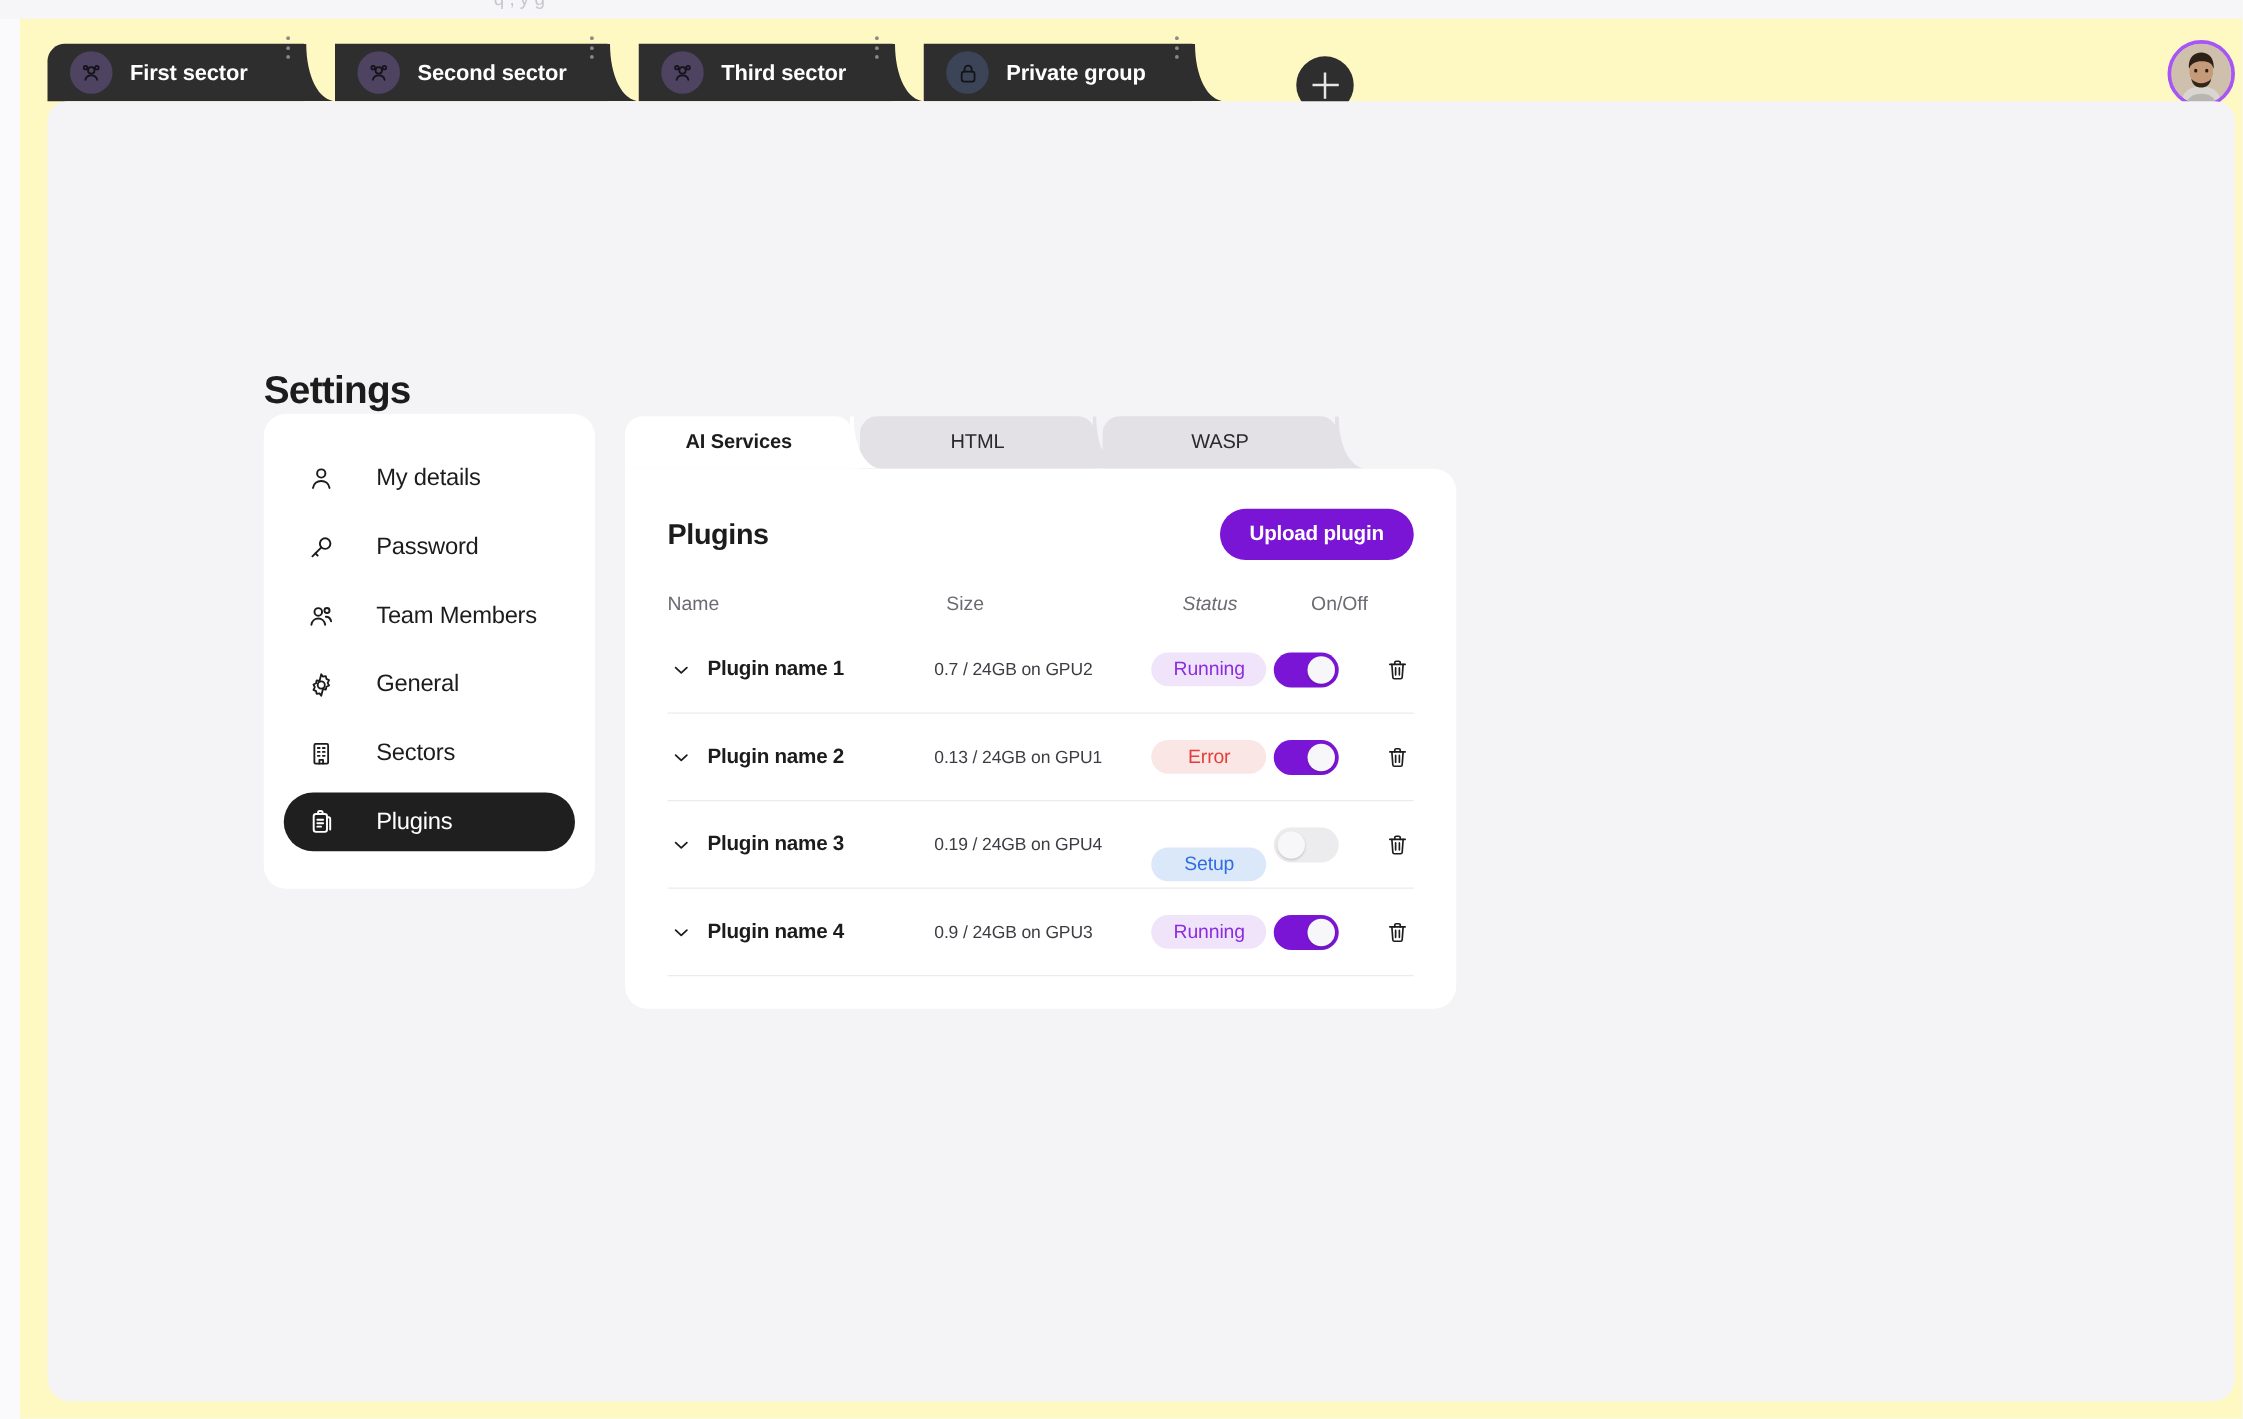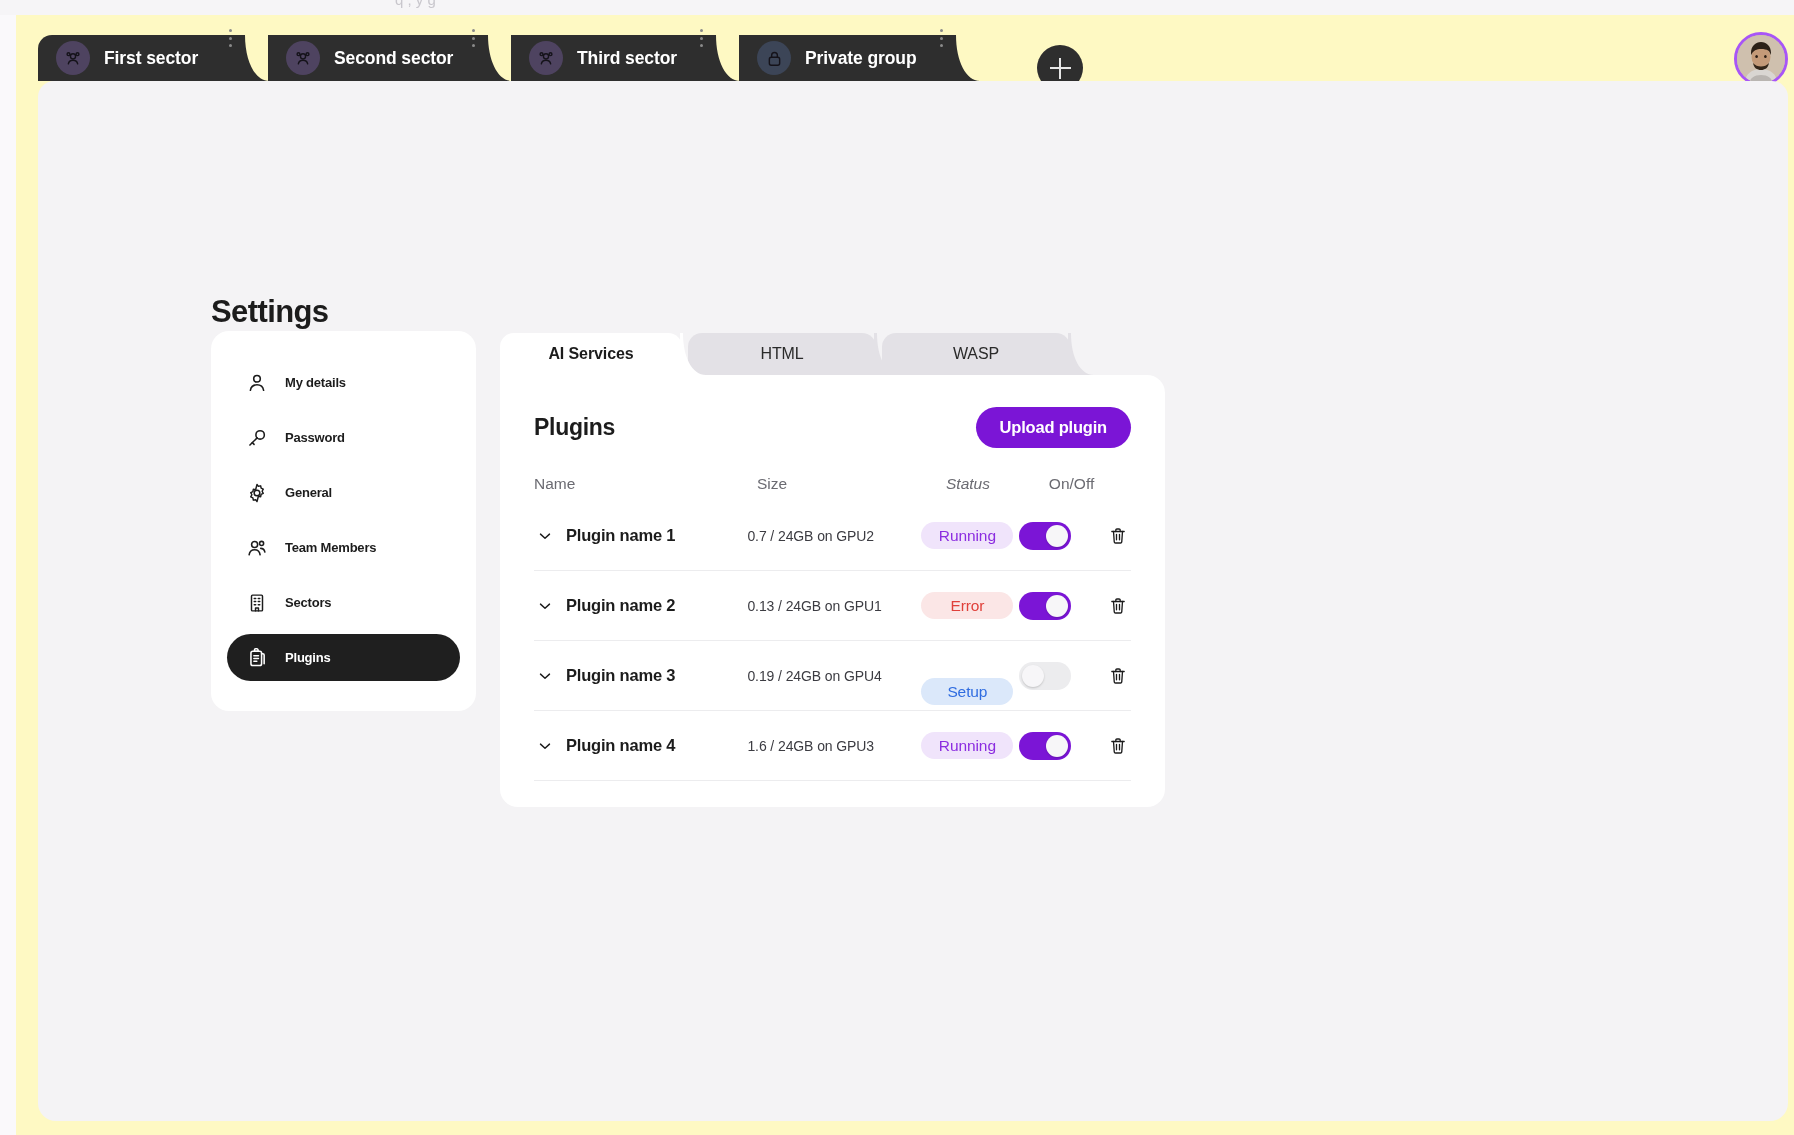--- a/index.html
+++ b/index.html
@@ -177,23 +177,23 @@
   .navitem:last-child { margin-bottom: 0; }
   .navitem.active { background: #1f1f1f; }
   .navitem .nicon {
     width: 24px; height: 24px;
     flex: 0 0 auto;
     display: flex;
     align-items: center;
     justify-content: center;
   }
   .navitem .nlabel {
-    margin-left: 16px;
-    font-size: 13px;
-    font-weight: bold;
+    margin-left: 32px;
+    font-size: 19px;
+    font-weight: normal;
     color: #1c1c1c;
     letter-spacing: -0.2px;
   }
   .navitem.active .nlabel { color: #ffffff; }
 
   
   .panelwrap {
     position: absolute;
     left: 462px; top: 252px;
     width: 665px;
@@ -479,37 +479,37 @@
                 <svg width="22" height="22" viewBox="0 0 24 24" fill="none" stroke="currentColor" stroke-width="1.7" stroke-linecap="round" stroke-linejoin="round">
                   <circle cx="15.4" cy="8.6" r="4.6"></circle>
                   <path d="M12.1 11.9 4.3 19.7"></path>
                   <path d="m6.9 17.1 1.9 1.9"></path>
                 </svg>
               </span>
               <span class="nlabel">Password</span>
             </div>
             <div class="navitem">
               <span class="nicon" style="color:#1c1c1c">
-                <svg width="22" height="22" viewBox="0 0 24 24" fill="none" stroke="currentColor" stroke-width="1.6" stroke-linecap="round" stroke-linejoin="round">
-                  <circle cx="12" cy="12" r="3.1"></circle>
-                  <path d="M12 2.6l1.5 2.1 2.5-.5.5 2.5 2.3 1.1-1.2 2.3 1.2 2.3-2.3 1.1-.5 2.5-2.5-.5L12 21.4l-1.5-2.1-2.5.5-.5-2.5-2.3-1.1 1.2-2.3-1.2-2.3 2.3-1.1.5-2.5 2.5.5z"></path>
-                </svg>
-              </span>
-              <span class="nlabel">General</span>
-            </div>
-            <div class="navitem">
-              <span class="nicon" style="color:#1c1c1c">
                 <svg width="22" height="22" viewBox="0 0 24 24" fill="none" stroke="currentColor" stroke-width="1.7" stroke-linecap="round" stroke-linejoin="round">
                   <circle cx="9.4" cy="8.2" r="3.3"></circle>
                   <path d="M3.4 19.4c.5-3.4 3.1-5.4 6-5.4s5.5 2 6 5.4"></path>
                   <circle cx="17" cy="7" r="2.2"></circle>
                   <path d="M16 12.4c2.4 0 4.1 1.5 4.6 4"></path>
                 </svg>
               </span>
               <span class="nlabel">Team Members</span>
+            </div>
+            <div class="navitem">
+              <span class="nicon" style="color:#1c1c1c">
+                <svg width="22" height="22" viewBox="0 0 24 24" fill="none" stroke="currentColor" stroke-width="1.6" stroke-linecap="round" stroke-linejoin="round">
+                  <circle cx="12" cy="12" r="3.1"></circle>
+                  <path d="M12 2.6l1.5 2.1 2.5-.5.5 2.5 2.3 1.1-1.2 2.3 1.2 2.3-2.3 1.1-.5 2.5-2.5-.5L12 21.4l-1.5-2.1-2.5.5-.5-2.5-2.3-1.1 1.2-2.3-1.2-2.3 2.3-1.1.5-2.5 2.5.5z"></path>
+                </svg>
+              </span>
+              <span class="nlabel">General</span>
             </div>
             <div class="navitem">
               <span class="nicon" style="color:#1c1c1c">
                 <svg width="22" height="22" viewBox="0 0 24 24" fill="none" stroke="currentColor" stroke-width="1.6" stroke-linecap="round" stroke-linejoin="round">
                   <rect x="6" y="3.4" width="12" height="17.2" rx="1.1"></rect>
                   <path d="M9 7h1.6M13.4 7H15M9 10.4h1.6M13.4 10.4H15M9 13.8h1.6M13.4 13.8H15"></path>
                   <path d="M10.4 20.6v-3.2h3.2v3.2"></path>
                 </svg>
               </span>
               <span class="nlabel">Sectors</span>
@@ -656,21 +656,21 @@
                 </div>
                 <div class="trow">
                   <div class="c c-name">
                     <span class="chev">
                       <svg width="18" height="18" viewBox="0 0 24 24" fill="none" stroke="#1c1c1c" stroke-width="1.9" stroke-linecap="round" stroke-linejoin="round">
                         <path d="m6 9.5 6 5.6 6-5.6"></path>
                       </svg>
                     </span>
                     <span class="pname">Plugin name 4</span>
                   </div>
-                  <div class="c c-size"><span class="psize">1.6 / 24GB on GPU3</span></div>
+                  <div class="c c-size"><span class="psize">0.9 / 24GB on GPU3</span></div>
                   <div class="c c-status">
                     <span class="badge running">Running</span>
                   </div>
                   <div class="c c-onoff">
                     <span class="toggle on">
                       <span class="knob"></span>
                     </span>
                   </div>
                   <div class="c c-del">
                     <span class="delbtn">

